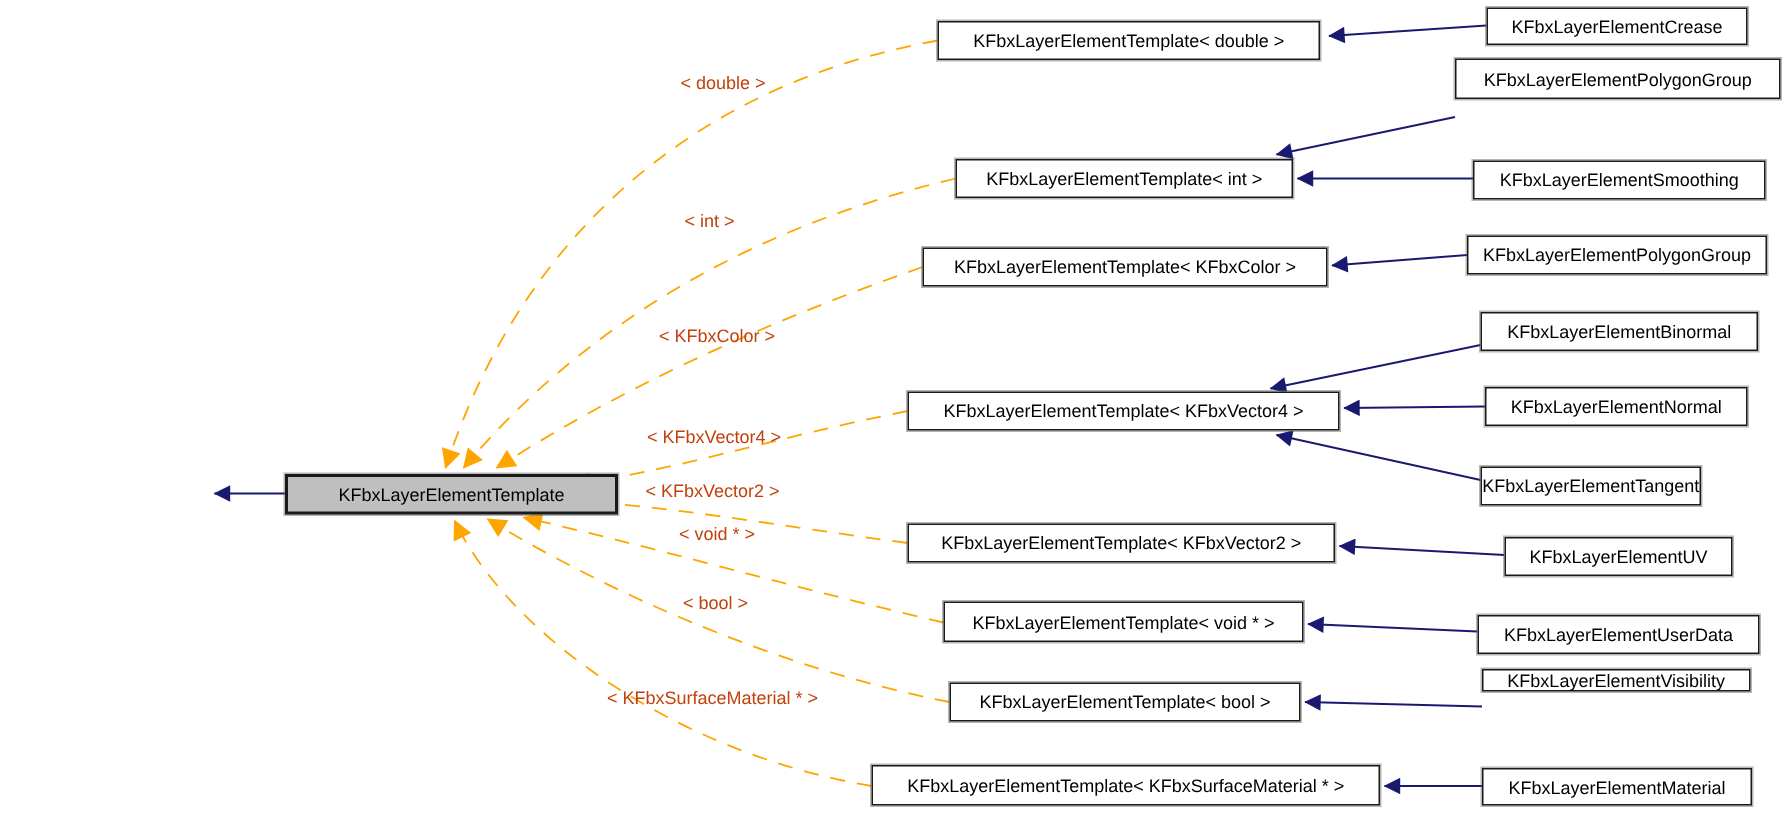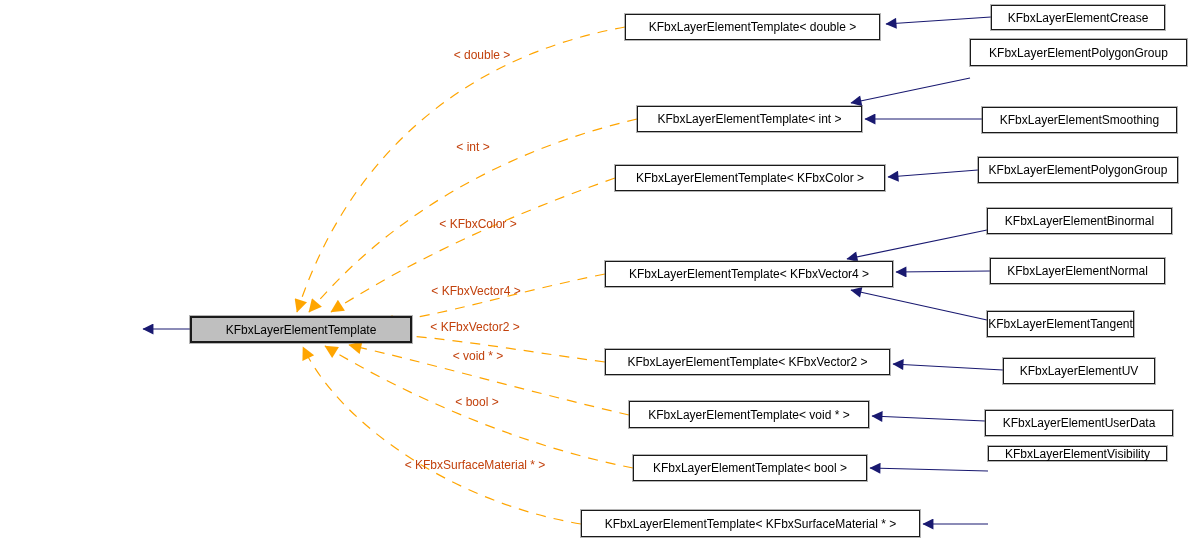--- a/index.html
+++ b/index.html
@@ -98,14 +98,15 @@
   <div class="node" style="left:991px;top:5px;width:174px;height:25px">KFbxLayerElementCrease</div>
   <div class="node" style="left:970px;top:39px;width:217px;height:27px">KFbxLayerElementPolygonGroup</div>
   <div class="node" style="left:982px;top:107px;width:195px;height:26px">KFbxLayerElementSmoothing</div>
   <div class="node" style="left:978px;top:157px;width:200px;height:26px">KFbxLayerElementPolygonGroup</div>
   <div class="node" style="left:987px;top:208px;width:185px;height:26px">KFbxLayerElementBinormal</div>
   <div class="node" style="left:990px;top:258px;width:175px;height:26px">KFbxLayerElementNormal</div>
   <div class="node" style="left:987px;top:311px;width:147px;height:26px">KFbxLayerElementTangent</div>
   <div class="node" style="left:1003px;top:358px;width:152px;height:26px">KFbxLayerElementUV</div>
   <div class="node" style="left:985px;top:410px;width:188px;height:26px">KFbxLayerElementUserData</div>
   <div class="node" style="left:988px;top:446px;width:179px;height:15px">KFbxLayerElementVisibility</div>
+  <div class="node" style="left:988px;top:512px;width:180px;height:25px">KFbxLayerElementMaterial</div>
 
 </div>
 
 </body></html>

